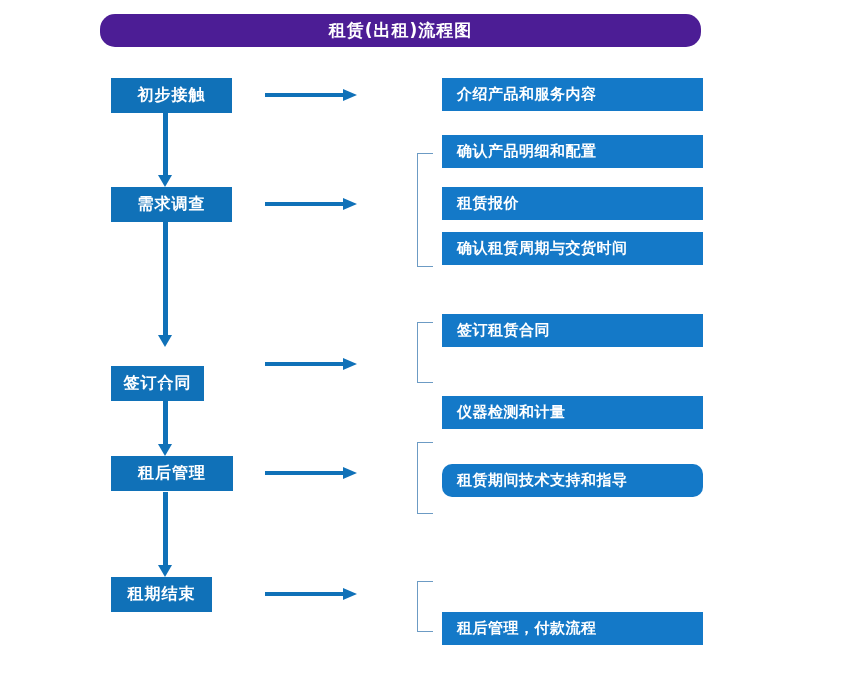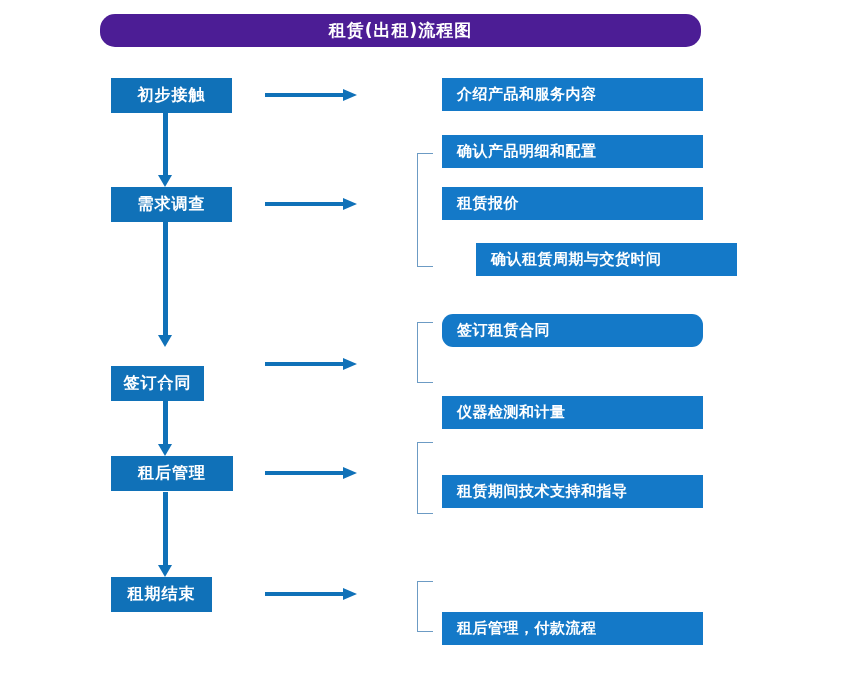--- a/index.html
+++ b/index.html
@@ -181,19 +181,19 @@
   </div>
 
   <div class="bracket" style="top:153px; height:114px;"></div>
   <div class="bracket" style="top:322px; height:61px;"></div>
   <div class="bracket" style="top:442px; height:72px;"></div>
   <div class="bracket" style="top:581px; height:51px;"></div>
 
   <div class="detail-box" style="top:135px;">确认产品明细和配置</div>
   <div class="detail-box" style="top:78px;">介绍产品和服务内容</div>
   <div class="detail-box" style="top:187px;">租赁报价</div>
-  <div class="detail-box" style="top:243px;margin-left:34px;">确认租赁周期与交货时间</div>
-  <div class="detail-box" style="top:314px;border-radius:11px;">签订租赁合同</div>
+  <div class="detail-box" style="top:232px;">确认租赁周期与交货时间</div>
+  <div class="detail-box" style="top:314px;">签订租赁合同</div>
   <div class="detail-box" style="top:364px;margin-top:32px;">仪器检测和计量</div>
-  <div class="detail-box" style="top:475px;">租赁期间技术支持和指导</div>
+  <div class="detail-box" style="top:464px;border-radius:10px;">租赁期间技术支持和指导</div>
   <div class="detail-box" style="top:612px;">租后管理，付款流程</div>
 
 </div>
 
 </body></html>

